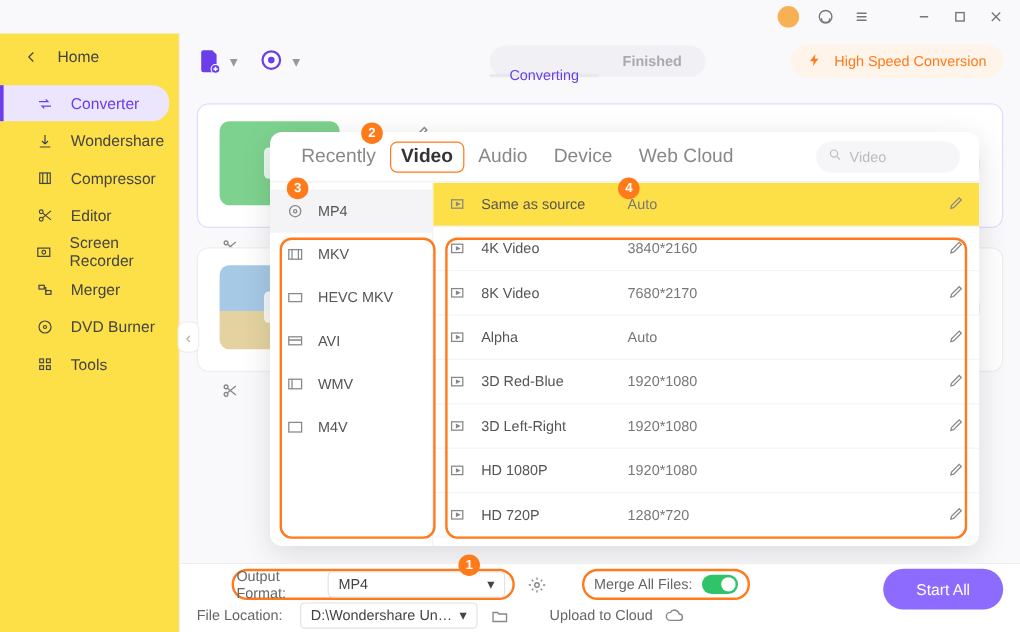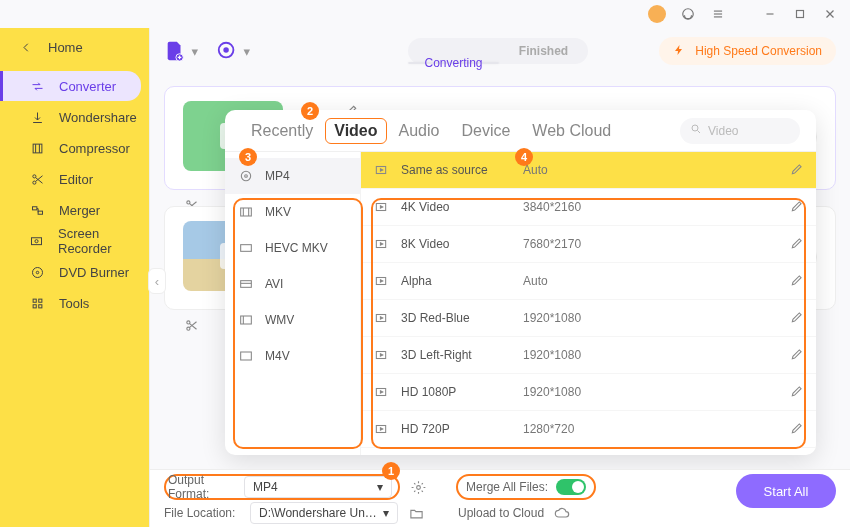--- a/index.html
+++ b/index.html
@@ -70,21 +70,21 @@
 .ann { position: absolute; border: 2px solid #ff7a1a; border-radius: 10px; pointer-events: none; }
 .ann3 { left: 8px; top: 46px; width: 130px; bottom: 6px; }
 .ann4 { left: 146px; top: 46px; right: 10px; bottom: 6px; }
 .badge { position: absolute; width: 18px; height: 18px; background: #ff7a1a; color: #fff; border-radius: 50%; font-size: 11px; display: flex; align-items: center; justify-content: center; font-weight: 600; z-index: 30; }
 
 
 .bottom { position: absolute; left: 0; right: 0; bottom: 0; height: 58px; background: #fff; border-top: 1px solid #eee; padding: 4px 14px 0 14px; }
 .brow { height: 26px; display: flex; align-items: center; font-size: 12px; color: #666; gap: 10px; }
 .brow .lab { width: 76px; }
 .sel { width: 148px; height: 22px; border: 1px solid #e2e2e6; border-radius: 4px; display: flex; align-items: center; padding: 0 8px; justify-content: space-between; color: #444; }
-.annBottom1 { border: 2px solid #ff7a1a; border-radius: 14px; padding: 1px 6px 1px 2px; display: inline-flex; align-items: center; height: 26px; }
+.annBottom1 { border: 2px solid #ff7a1a; border-radius: 14px; padding: 1px 6px 1px 2px; display: inline-flex; align-items: center; height: 26px; margin-left: 29px; }
 .annBottom2 { border: 2px solid #ff7a1a; border-radius: 14px; padding: 1px 8px; display: inline-flex; align-items: center; height: 26px; gap: 8px; }
 .startbtn { position: absolute; right: 14px; top: 4px; width: 100px; height: 34px; background: #8e6bff; color: #fff; border-radius: 17px; display: flex; align-items: center; justify-content: center; font-size: 13px; }
 .toggle { width: 30px; height: 16px; background: #2fc36a; border-radius: 8px; position: relative; }
 .toggle::after { content: ""; position: absolute; right: 2px; top: 2px; width: 12px; height: 12px; background: #fff; border-radius: 50%; }
 .smicon { width: 16px; height: 16px; display: inline-flex; align-items: center; justify-content: center; color: #888; }
 .thumb.beach::before{content:"";position:absolute;left:54px;bottom:10px;width:12px;height:24px;background:#5a4a3a;border-radius:5px;}
 </style>
 </head>
 <body>
 
@@ -165,35 +165,35 @@
             <circle cx="7" cy="17" r="2.5"></circle>
             <circle cx="7" cy="7" r="2.5"></circle>
             <path d="M9 9l11 9M9 15l11-9"></path>
           </svg>
         </span>
         <span>Editor</span>
       </div>
     <div class="side-item">
         <span class="sicon">
           <svg viewBox="0 0 24 24">
+            <rect x="4" y="6" width="16" height="11"></rect>
+            <circle cx="12" cy="11.5" r="2.5"></circle>
+          </svg>
+        </span>
+        <span>Screen Recorder</span>
+      </div>
+    <div class="side-item">
+        <span class="sicon">
+          <svg viewBox="0 0 24 24">
             <rect x="4" y="6" width="7" height="5"></rect>
             <rect x="13" y="13" width="7" height="5"></rect>
             <path d="M11 9h2v6"></path>
           </svg>
         </span>
         <span>Merger</span>
-      </div>
-    <div class="side-item">
-        <span class="sicon">
-          <svg viewBox="0 0 24 24">
-            <rect x="4" y="6" width="16" height="11"></rect>
-            <circle cx="12" cy="11.5" r="2.5"></circle>
-          </svg>
-        </span>
-        <span>Screen Recorder</span>
       </div>
     <div class="side-item">
         <span class="sicon">
           <svg viewBox="0 0 24 24">
             <circle cx="12" cy="12" r="8"></circle>
             <circle cx="12" cy="12" r="2"></circle>
           </svg>
         </span>
         <span>DVD Burner</span>
       </div>

